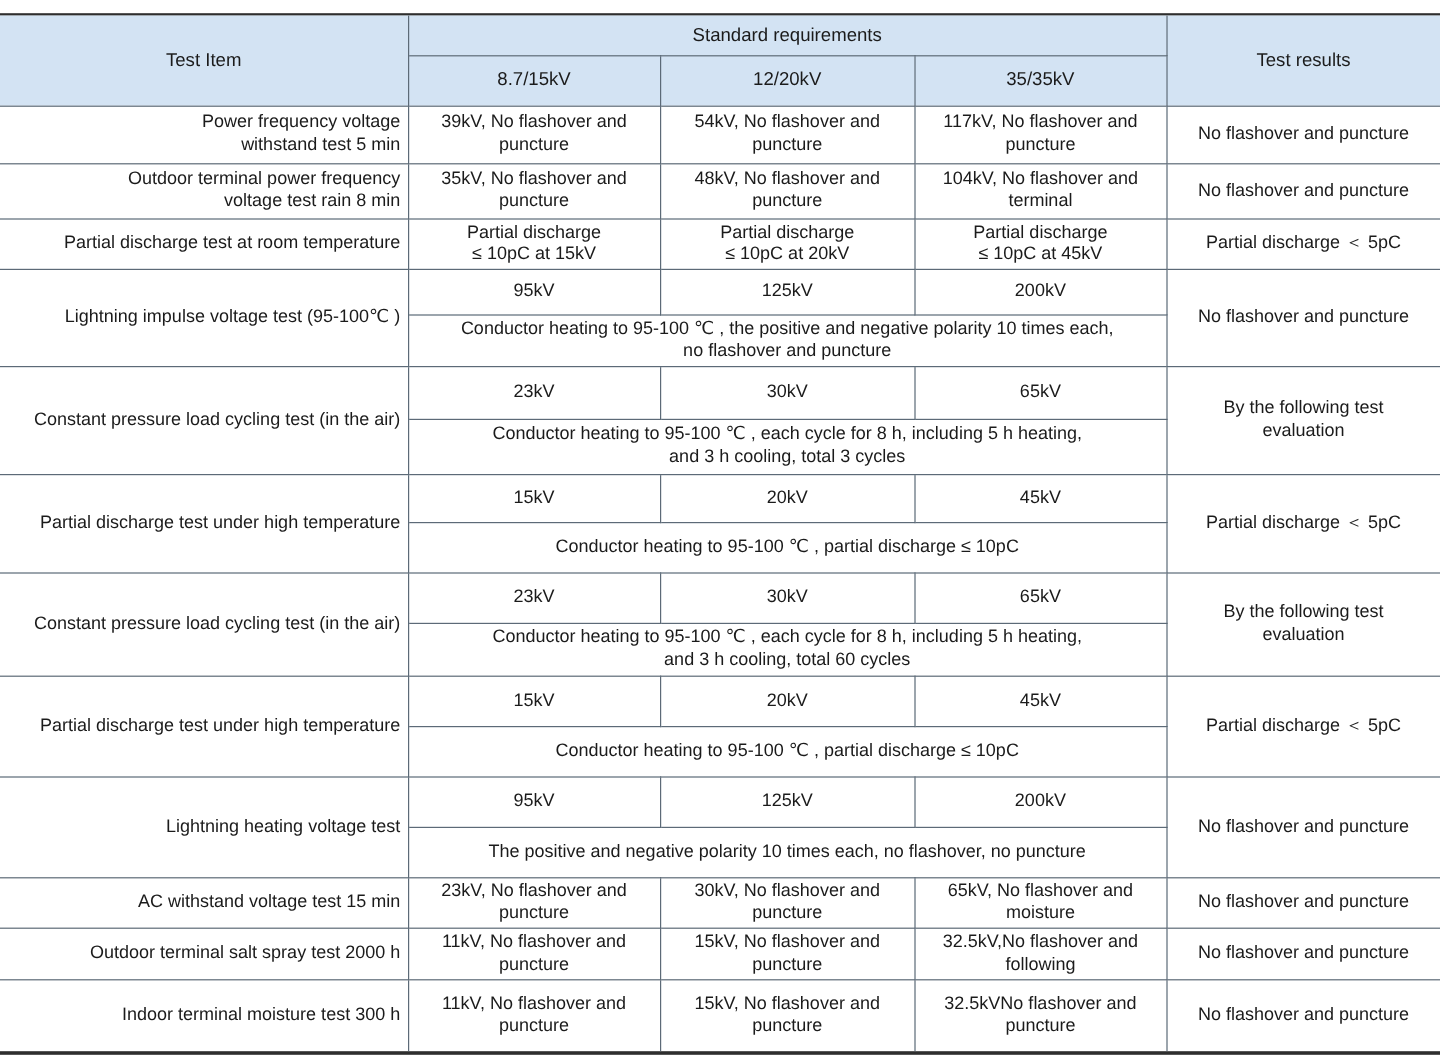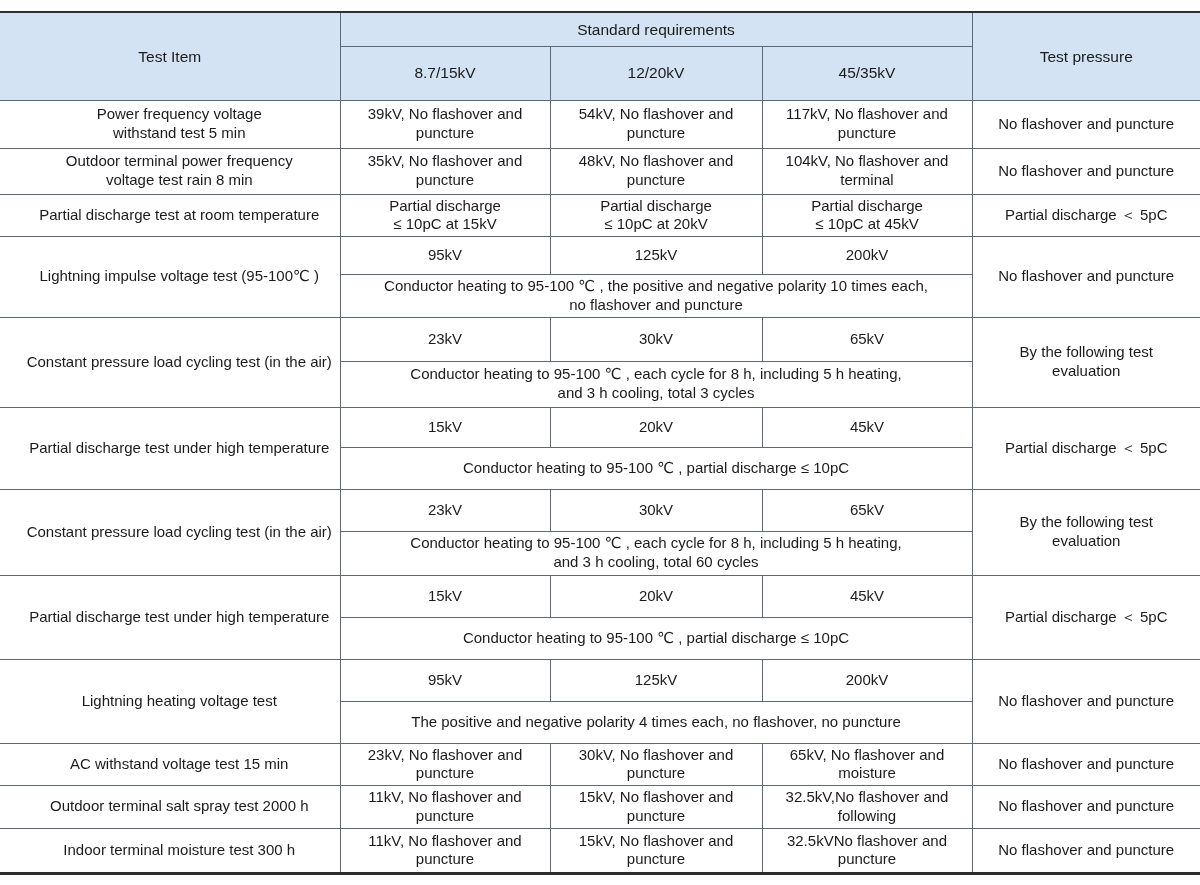--- a/index.html
+++ b/index.html
@@ -31,45 +31,45 @@
     white-space:pre-line;
     box-sizing:border-box;
     font-weight:normal;
   }
   
   tr > *:first-child{border-left:none;}
   tr > *:last-child{border-right:none;}
   thead tr:first-child > *{border-top:none;}
   tbody tr:last-child > *{border-bottom:none;}
   thead th{background:#d3e3f3;font-size:15.5px;margin-top:44px;}
-  td.item{text-align:center;padding-left:25px;}
+  td.item{text-align:right;padding-left:25px;}
   td.note{padding:2px 10px;}
 </style>
 </head>
 <body>
 
 <div class="table-wrap">
 <table>
   <colgroup>
     <col style="width:340px">
         <col style="width:210px">
         <col style="width:212px">
         <col style="width:210px">
         <col style="width:228px">
   </colgroup>
   <thead>
     <tr style="height:33px">
       <th rowspan="2">Test Item</th>
       <th colspan="3">Standard requirements</th>
-      <th rowspan="2">Test pressure</th>
-    </tr>
-    <tr style="height:54px">
+      <th rowspan="2">Test results</th>
+    </tr>
+    <tr style="height:42px">
       <th>8.7/15kV</th>
       <th>12/20kV</th>
-      <th>45/35kV</th>
+      <th>35/35kV</th>
     </tr>
   </thead>
   <tbody>
 
     <tr style="height:48px">
       <td class="item">Power frequency voltage
 withstand test 5 min</td>
       <td>39kV, No flashover and
 puncture</td>
       <td>54kV, No flashover and
@@ -163,21 +163,21 @@
     </tr>
 
     <tr style="height:42px">
       <td class="item" rowspan="2">Lightning heating voltage test</td>
       <td>95kV</td>
       <td>125kV</td>
       <td>200kV</td>
       <td rowspan="2">No flashover and puncture</td>
     </tr>
     <tr style="height:42px">
-      <td class="note" colspan="3">The positive and negative polarity 4 times each, no flashover, no puncture</td>
+      <td class="note" colspan="3">The positive and negative polarity 10 times each, no flashover, no puncture</td>
     </tr>
 
     <tr style="height:42px">
       <td class="item">AC withstand voltage test 15 min</td>
       <td>23kV, No flashover and
 puncture</td>
       <td>30kV, No flashover and
 puncture</td>
       <td>65kV, No flashover and
 moisture</td>
@@ -188,21 +188,21 @@
       <td class="item">Outdoor terminal salt spray test 2000 h</td>
       <td>11kV, No flashover and
 puncture</td>
       <td>15kV, No flashover and
 puncture</td>
       <td>32.5kV,No flashover and
 following</td>
       <td>No flashover and puncture</td>
     </tr>
 
-    <tr style="height:44px">
+    <tr style="height:60px">
       <td class="item">Indoor terminal moisture test 300 h</td>
       <td>11kV, No flashover and
 puncture</td>
       <td>15kV, No flashover and
 puncture</td>
       <td>32.5kVNo flashover and
 puncture</td>
       <td>No flashover and puncture</td>
     </tr>
 

